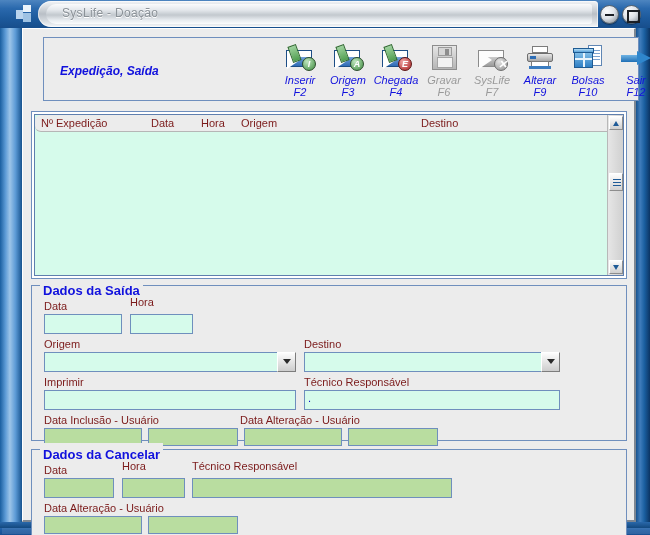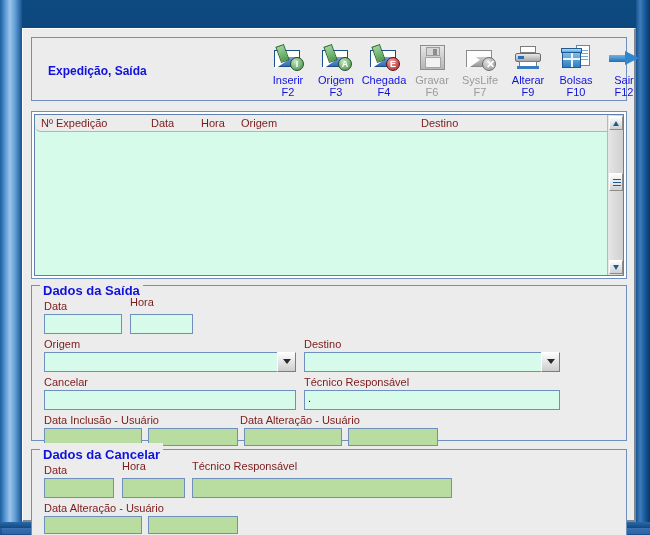--- a/index.html
+++ b/index.html
@@ -93,21 +93,21 @@
   }
 
   
   .panel{
     position:absolute;background:#ececec;
     border:1px solid #6f8fbd;
     box-sizing:border-box;
   }
 
   
-  #hdr-panel{left:8px;top:8px;width:596px;height:64px;}
+  #hdr-panel{left:20px;top:8px;width:596px;height:64px;font-style:italic;}
   #hdr-title{
     position:absolute;left:16px;top:26px;
     font-size:12px;font-weight:bold;color:#1111dd;
   }
   #toolbar{position:absolute;left:232px;top:4px;height:62px;}
   .tb-item{
     position:absolute;top:0;width:48px;height:62px;text-align:center;
   }
   .tb-ico{position:relative;width:34px;height:30px;margin:2px auto 0;}
   .tb-lab{font-size:11px;color:#1111dd;line-height:11px;margin-top:1px;}
@@ -259,20 +259,35 @@
     <div class="tb-seg" style="left:420px;width:510px;"></div>
   </div>
 </div>
 
 <div id="win">
 
   <div id="frame-left"></div>
   <div id="frame-right"></div>
   <div id="frame-bottom"></div>
 
+  <div id="titlebar">
+    <div id="tb-logo">
+      <i class="a"></i>
+        <i class="b"></i>
+        <i class="c"></i>
+    </div>
+    <div id="tb-plate"></div>
+    <div id="tb-title">SysLife - Doação</div>
+    <div class="tb-btn" id="btn-min">
+      <span class="g"></span>
+    </div>
+    <div class="tb-btn" id="btn-max">
+      <span class="g"></span>
+    </div>
+  </div>
 
   <div id="client">
 
     <div class="panel" id="hdr-panel">
       <div id="hdr-title">Expedição, Saída</div>
 
       <div id="toolbar">
 
         <div class="tb-item" style="left:0px;">
           <div class="tb-ico">
@@ -433,21 +448,21 @@
       </div>
 
       <div class="lbl" style="left:272px;top:52px;">Destino</div>
       <div class="combo" style="left:272px;top:66px;width:256px;height:20px;">
         <input class="fld" style="padding-right: 22px;" value="">
         <div class="btn">
             <span class="chev"></span>
           </div>
       </div>
 
-      <div class="lbl" style="left:12px;top:90px;">Cancelar</div>
+      <div class="lbl" style="left:12px;top:90px;">Imprimir</div>
       <input class="fld" style="left: 12px; top: 104px; width: 252px; height: 20px;" value="">
 
       <div class="lbl" style="left:272px;top:90px;">Técnico Responsável</div>
       <input class="fld" style="left: 272px; top: 104px; width: 256px; height: 20px;" value="">
       <div class="caretdot" style="left:276px;top:106px;">.</div>
 
       <div class="lbl" style="left:12px;top:128px;">Data Inclusão - Usuário</div>
       <input class="fld green" style="left: 12px; top: 142px; width: 98px; height: 18px;" value="">
       <input class="fld green" style="left: 116px; top: 142px; width: 90px; height: 18px;" value="">
 

